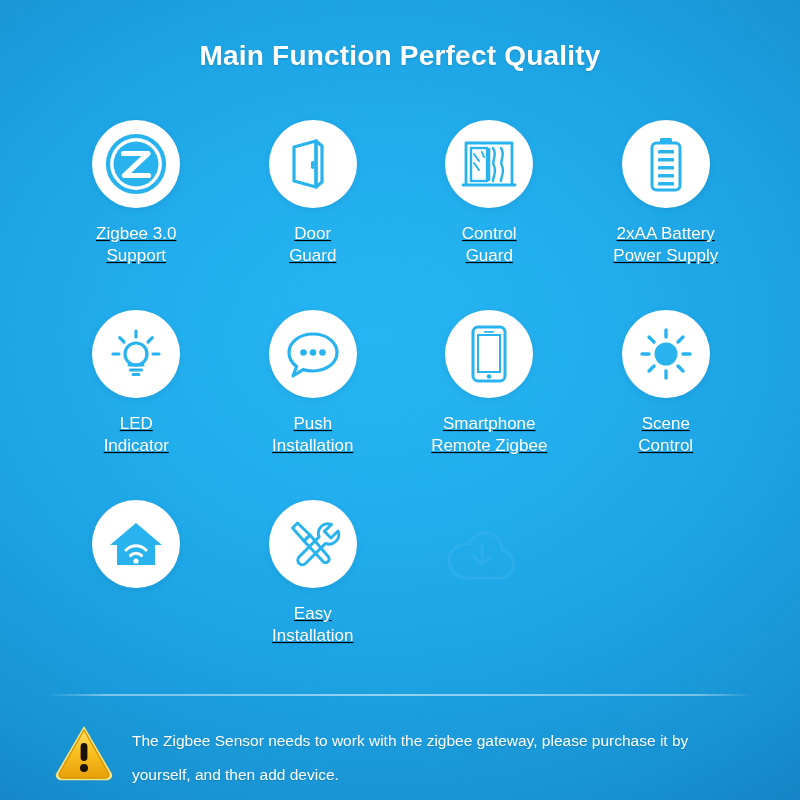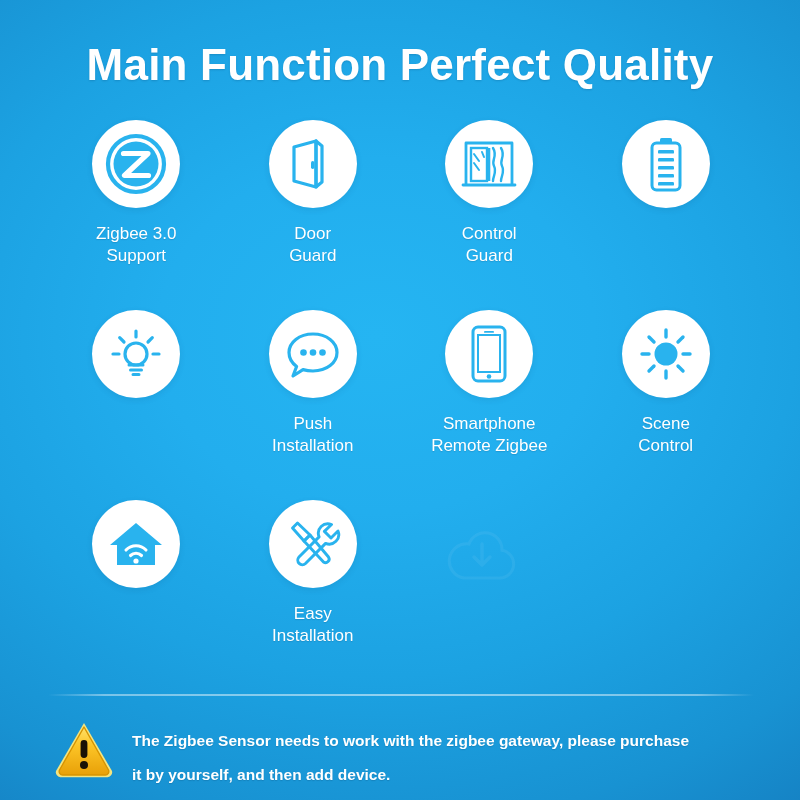--- a/index.html
+++ b/index.html
@@ -29,32 +29,33 @@
   }
   .watermark svg { display:block; width:100%; height:100%; }
 
   
   .title {
     position:absolute;
     left:0; top:40px;
     width:800px;
     text-align:center;
     color:#ffffff;
-    font-size:44px;
+    font-size:28px;
     font-weight:bold;
     letter-spacing:.2px;
     text-shadow:0 1px 2px rgba(0,40,70,.18);
     white-space:nowrap;
   }
 
   
   .grid {
     position:absolute;
     left:48px; top:120px;
     width:706px;
+    text-decoration:underline;
   }
   .row { display:flex; }
   .row-1 { height:190px; }
   .row-2 { height:190px; }
   .row-3 { height:190px; }
 
   .cell {
     width:176.5px;
     display:flex;
     flex-direction:column;
@@ -95,22 +96,21 @@
       rgba(255,255,255,.42) 92%,
       rgba(255,255,255,0) 100%);
   }
 
   
   .note {
     position:absolute;
     left:48px; top:714px;
     width:706px;
     display:flex;
-    align-items:flex-start;
-    font-weight:bold;
+    align-items:center;
   }
   .warn-icon {
     width:72px; height:72px;
     flex:none;
     display:flex;
     align-items:flex-start;
     justify-content:center;
     padding-top:4px;
   }
   .warn-icon svg { display:block; }
@@ -187,40 +187,44 @@
           <svg width="42" height="58" viewBox="0 0 42 58">
             <rect x="15" y="3" width="12" height="6" rx="1.6" fill="#29b3ee"></rect>
             <rect x="7" y="8" width="28" height="47" rx="4.5" fill="none" stroke="#29b3ee" stroke-width="3"></rect>
             <rect x="13" y="15" width="16" height="3.6" rx="1.2" fill="#29b3ee"></rect>
             <rect x="13" y="23" width="16" height="3.6" rx="1.2" fill="#29b3ee"></rect>
             <rect x="13" y="31" width="16" height="3.6" rx="1.2" fill="#29b3ee"></rect>
             <rect x="13" y="39" width="16" height="3.6" rx="1.2" fill="#29b3ee"></rect>
             <rect x="13" y="47" width="16" height="3.6" rx="1.2" fill="#29b3ee"></rect>
           </svg>
         </div>
+        <div class="caption">2xAA Battery
+Power Supply</div>
       </div>
 
     </div>
 
     <div class="row row-2">
 
       <div class="cell">
         <div class="badge">
           <svg width="58" height="58" viewBox="0 0 58 58">
             <circle cx="29" cy="29" r="11" fill="none" stroke="#29b3ee" stroke-width="3.2"></circle>
             <path d="M22 40 H36 M23.5 45 H34.5 M26 49.5 H32" stroke="#29b3ee" stroke-width="3" stroke-linecap="round"></path>
             <g stroke="#29b3ee" stroke-width="3.2" stroke-linecap="round">
               <path d="M29 6 V12"></path>
               <path d="M6 29 H12"></path>
               <path d="M46 29 H52"></path>
               <path d="M12.7 12.7 L17 17"></path>
               <path d="M45.3 12.7 L41 17"></path>
             </g>
           </svg>
         </div>
+        <div class="caption">LED
+Indicator</div>
       </div>
 
       <div class="cell">
         <div class="badge">
           <svg width="58" height="54" viewBox="0 0 58 54">
             <path d="M29 7 C42.8 7 53 15.2 53 25.5 C53 35.8 42.8 44 29 44
                      C25.4 44 22 43.5 19 42.6 L9 49 L12.6 39.5
                      C7.7 35.9 5 31 5 25.5 C5 15.2 15.2 7 29 7 Z" fill="none" stroke="#29b3ee" stroke-width="3.2" stroke-linejoin="round"></path>
             <circle cx="19.5" cy="25.5" r="3.3" fill="#29b3ee"></circle>
             <circle cx="29" cy="25.5" r="3.3" fill="#29b3ee"></circle>

